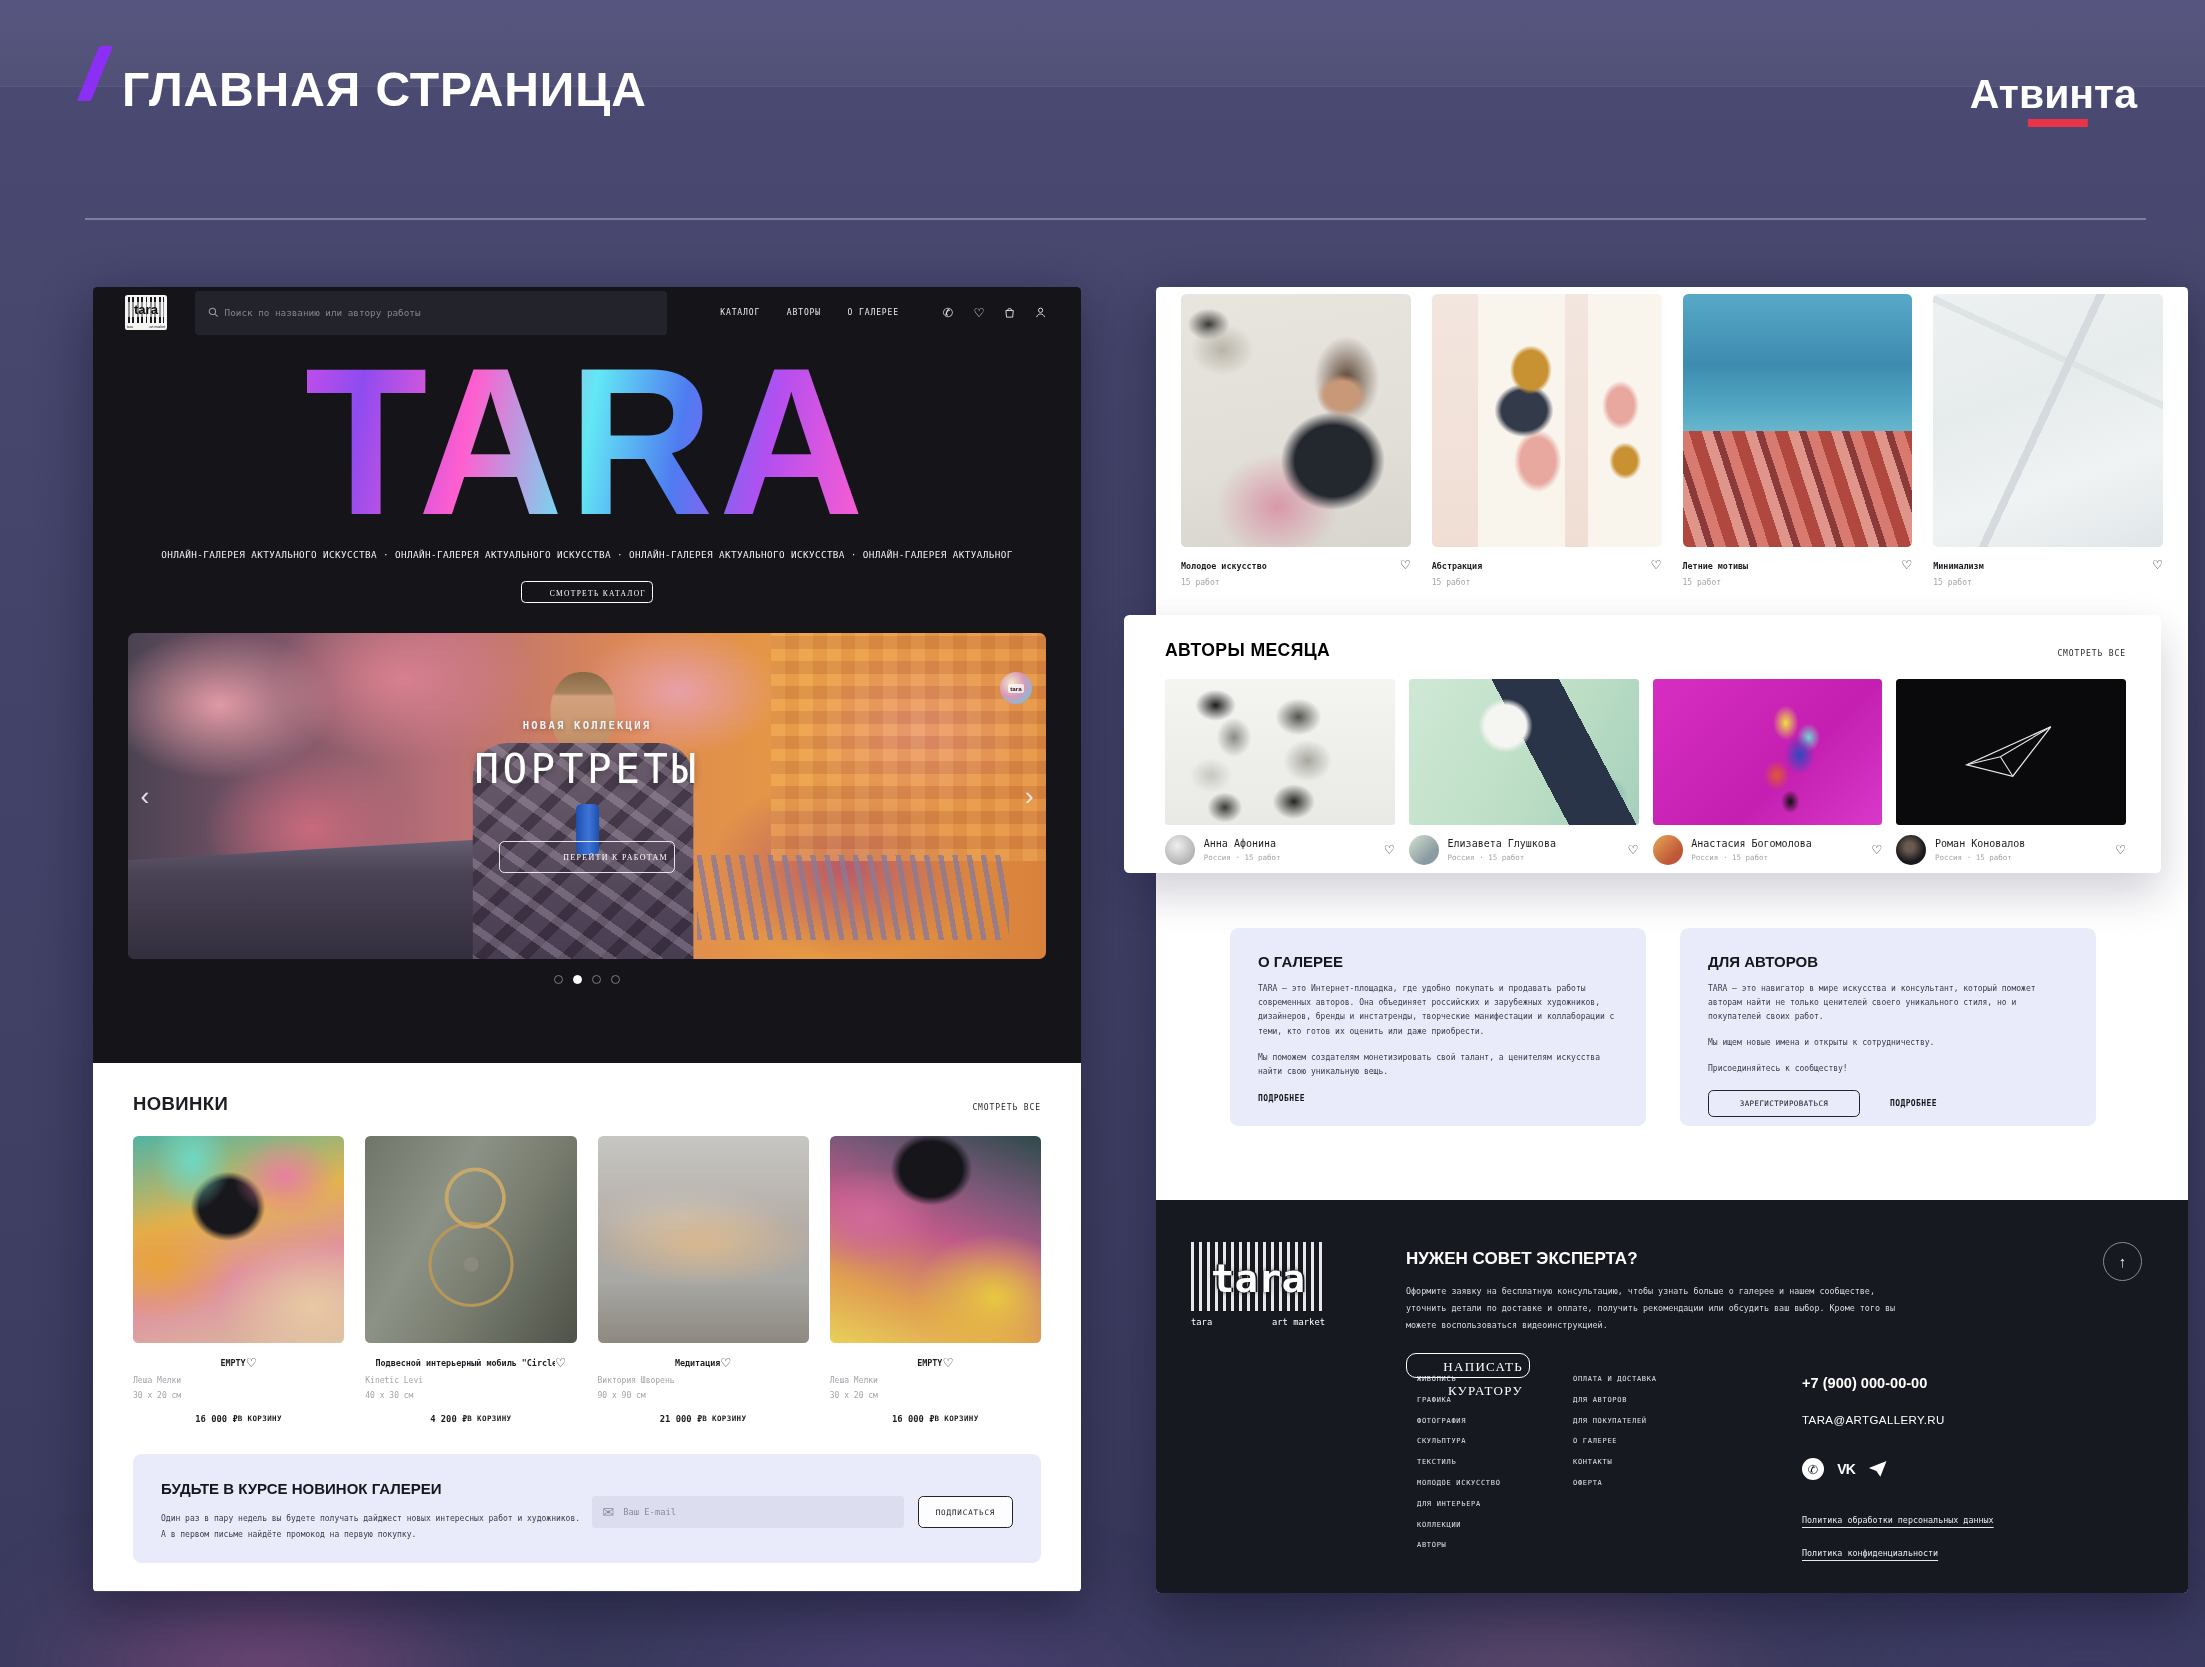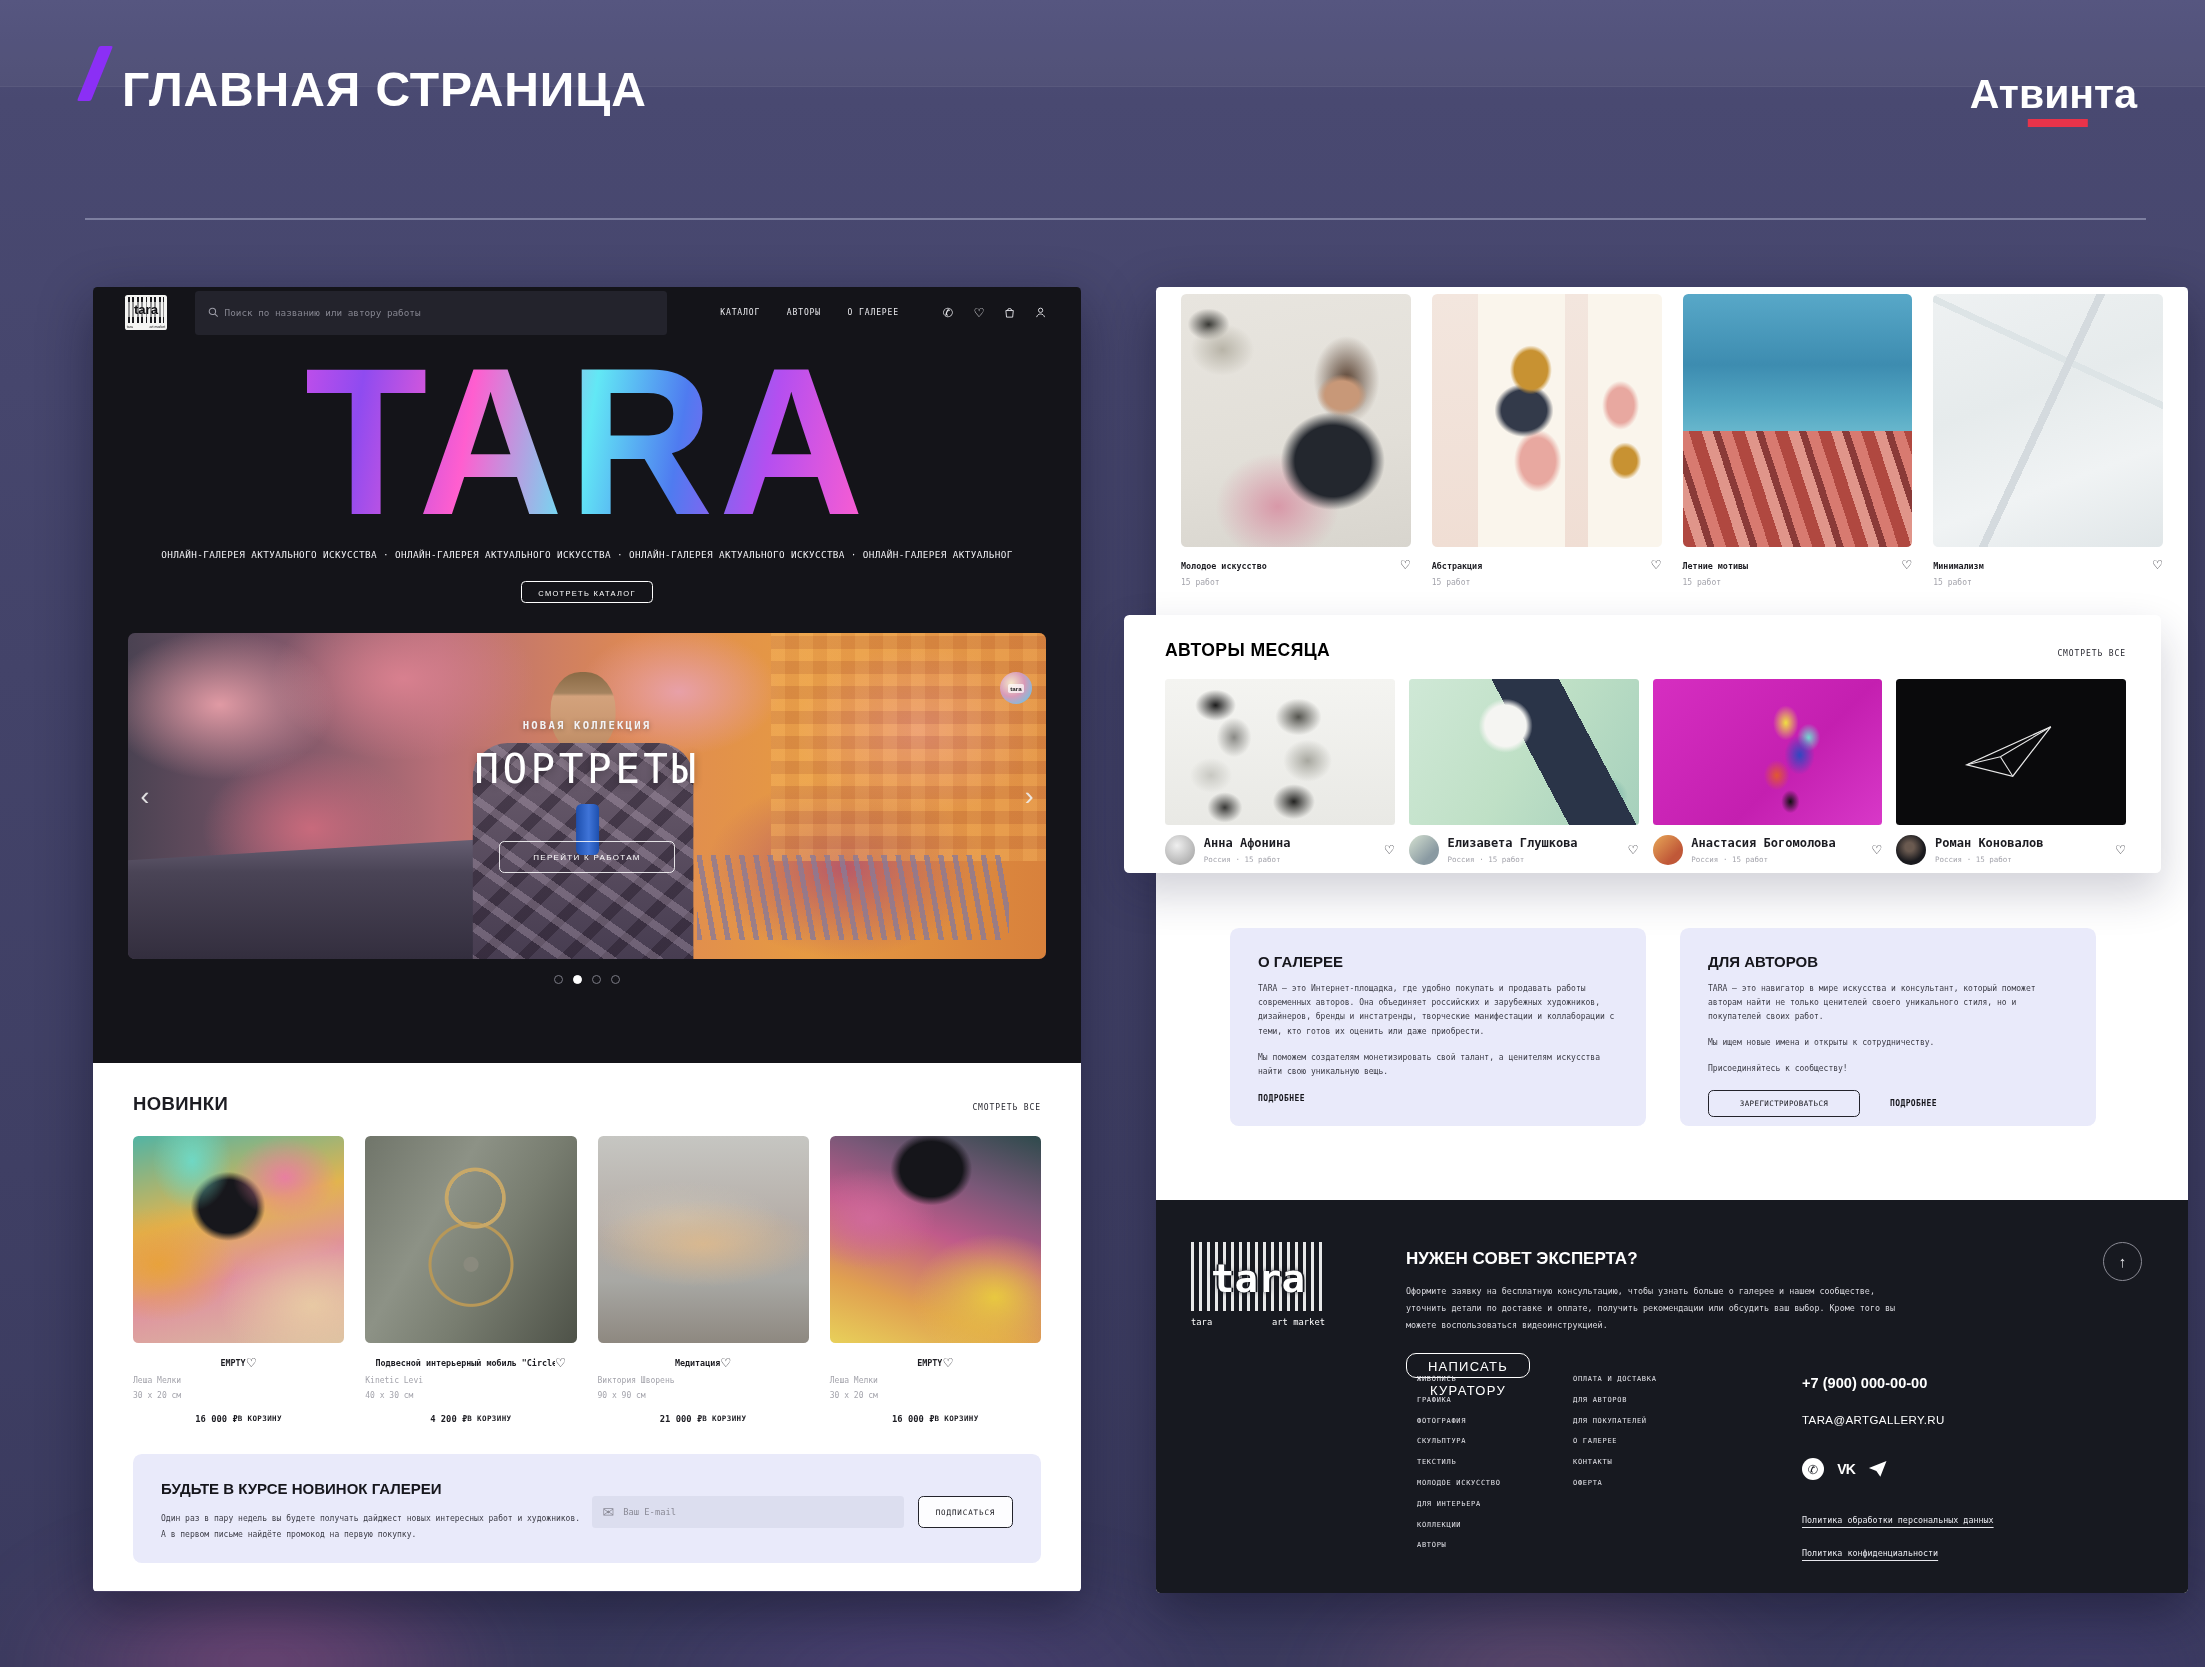--- a/index.html
+++ b/index.html
@@ -34,21 +34,21 @@
   .search input::placeholder{color:#84848f;}
   .nav{margin-left:auto;display:flex;align-items:center;gap:26.5px;}
   .nav span{font-size:8px;letter-spacing:0.9px;color:#e8e8ec;cursor:pointer;font-family:"DejaVu Sans Mono","Liberation Mono",monospace;}
   .hicons{display:flex;align-items:center;gap:15px;margin-left:41px;color:#e8e8ec;}
   .hicons .ic{width:16px;height:16px;display:flex;align-items:center;justify-content:center;font-size:12.4px;}
   .tara-logo{margin-top:12.4px;text-align:center;font-size:201px;line-height:0.92;font-weight:900;letter-spacing:5.3px;
     background:linear-gradient(100deg,#7ef0c0 0%,#ff5ecf 9%,#cf4fe8 19%,#8f4bf0 27%,#ff5ecf 38%,#62e8f5 50%,#4f7bf0 59%,#b44ff0 68%,#ff5ecf 79%,#5ee0f5 89%,#9b5ef5 100%);
     -webkit-background-clip:text;background-clip:text;color:transparent;transform:scaleY(1.04);}
   .ticker{margin-top:14px;padding:0 12.4px;white-space:nowrap;overflow:hidden;text-align:center;font-size:9.3px;color:#f0f0f4;letter-spacing:0.4px;}
   .btn-outline{display:inline-block;border:0.9px solid #ffffff;border-radius:4.4px;color:#ffffff;background:transparent;
-    font-size:7.5px;letter-spacing:1.3px;text-align:center;cursor:pointer;font-family:Liberation Sans, sans-serif;}
+    font-size:7.5px;letter-spacing:1.3px;text-align:right;cursor:pointer;font-family:Liberation Serif, serif;}
   .btn-catalog{display:block;width:132px;margin:21px auto 0;line-height:22px;height:22px;}
   .hero{position:relative;width:918px;height:326px;margin:30px auto 0;border-radius:7px;overflow:hidden;background:#2a2030;}
   .hero-art{position:absolute;inset:0;
     background:
       radial-gradient(176px 115px at 10% 22%,#e09aa4 0%,transparent 65%),
       radial-gradient(212px 132px at 30% 14%,#d8808f 0%,transparent 62%),
       radial-gradient(168px 106px at 60% 18%,#e8a0a8 0%,transparent 60%),
       radial-gradient(203px 141px at 86% 30%,#e8938f 0%,transparent 60%),
       radial-gradient(176px 124px at 20% 60%,#c86a7c 0%,transparent 62%),
       radial-gradient(229px 150px at 78% 72%,#b85a68 0%,transparent 60%),
@@ -110,21 +110,21 @@
   .categories{display:grid;grid-template-columns:repeat(4,1fr);gap:21px;padding:7px 25px 0;}
   .c-img{height:253px;border-radius:5.3px;cursor:pointer;}
   .c-name{font-size:8.4px;font-weight:700;color:#1c1c22;}
   .c-count{font-size:8px;color:#a4a4ac;margin-top:6.2px;}
   .authors-card{position:absolute;left:-32px;top:328px;width:1037px;height:258px;background:#ffffff;border-radius:5.3px;
     box-shadow:0 19.4px 44px rgba(25,25,60,.20);padding:25px 35px 0 41px;box-sizing:border-box;}
   .authors-grid{display:grid;grid-template-columns:repeat(4,1fr);gap:14px;margin-top:17.6px;}
   .a-img{height:146px;border-radius:3.5px;cursor:pointer;position:relative;overflow:hidden;}
   .a-row{display:flex;align-items:center;margin-top:10.6px;gap:8.8px;}
   .avatar{width:30px;height:30px;border-radius:50%;flex:none;}
-  .a-name{font-size:12px;font-weight:700;color:#1c1c22;}
+  .a-name{font-size:10px;font-weight:400;color:#1c1c22;}
   .a-meta{font-size:7.5px;color:#a4a4ac;margin-top:4.4px;}
   .a-heart{margin-left:auto;}
   .info-blocks{position:absolute;left:74px;top:641px;display:flex;gap:34px;}
   .info{width:416px;height:198px;background:#e9eafa;border-radius:8.8px;padding:25px 28px;box-sizing:border-box;}
   .info h3{margin:0;font-size:15px;font-weight:700;color:#16161c;}
   .info p{font-size:8px;line-height:1.8;color:#3c3c46;margin:11.5px 0 0;}
   .more-link{display:inline-block;margin-top:15px;font-size:8px;letter-spacing:0.4px;color:#16161c;cursor:pointer;font-weight:700;}
   .reg-row{display:flex;align-items:center;gap:30px;margin-top:14px;}
   .reg-btn{width:152px;height:26.5px;background:transparent;border:0.9px solid #23232b;border-radius:5.3px;font-size:7.5px;letter-spacing:0.4px;color:#16161c;cursor:pointer;font-family:"DejaVu Sans Mono","Liberation Mono",monospace;}
   

